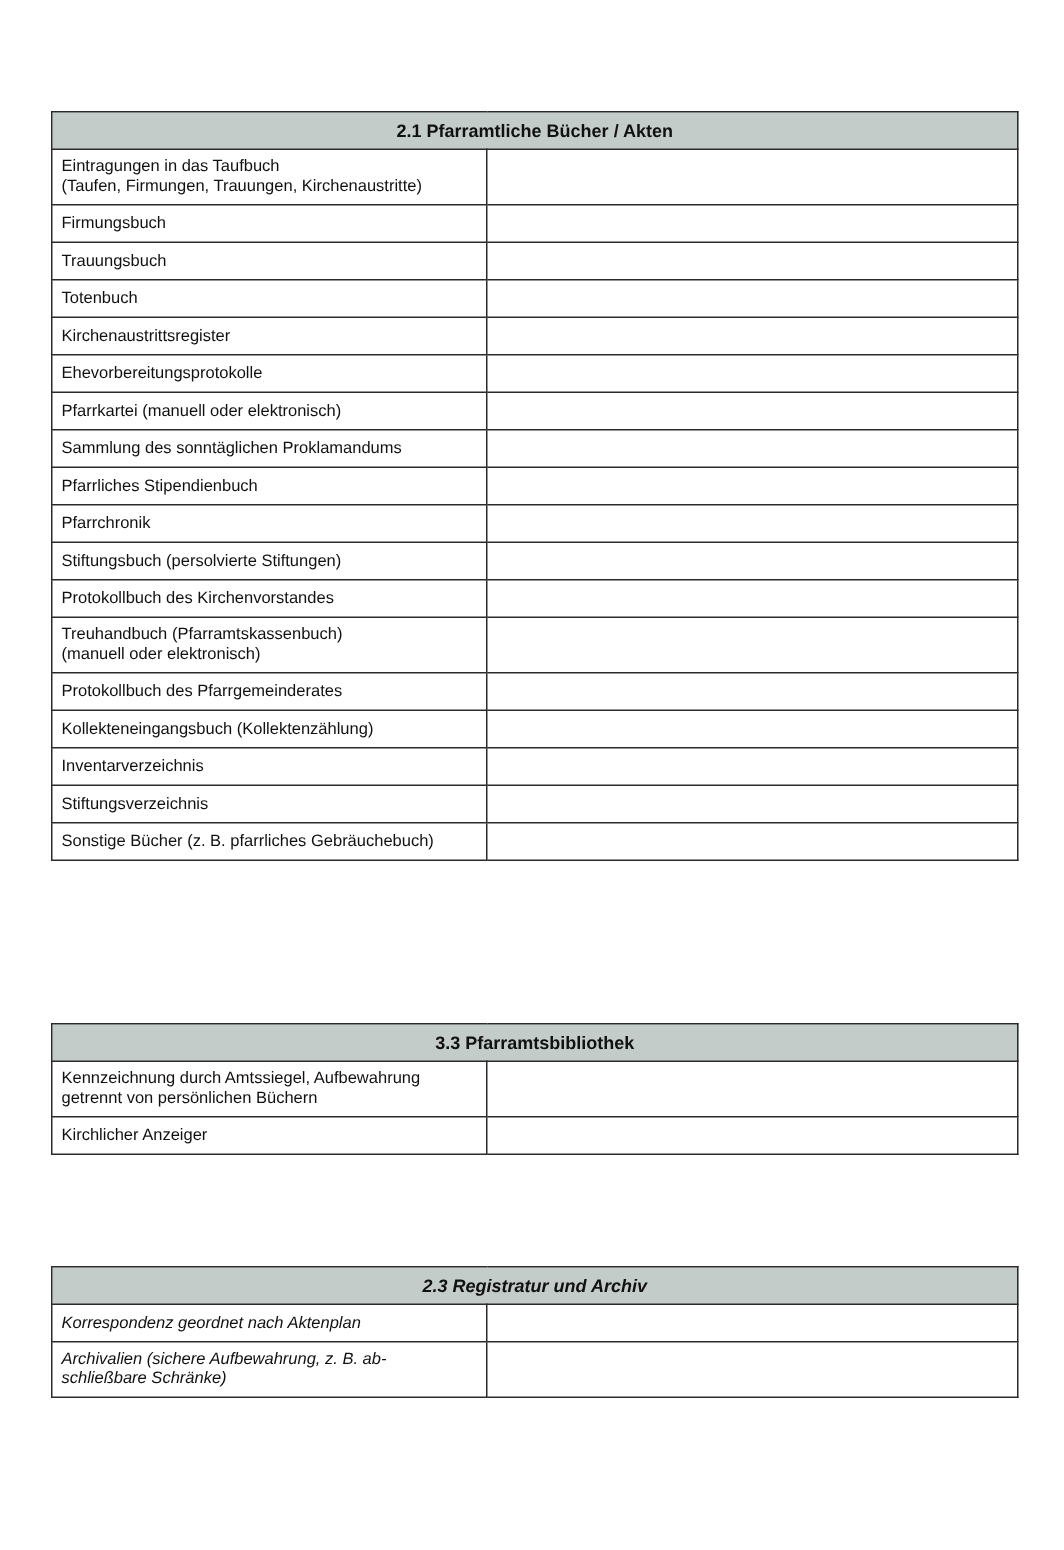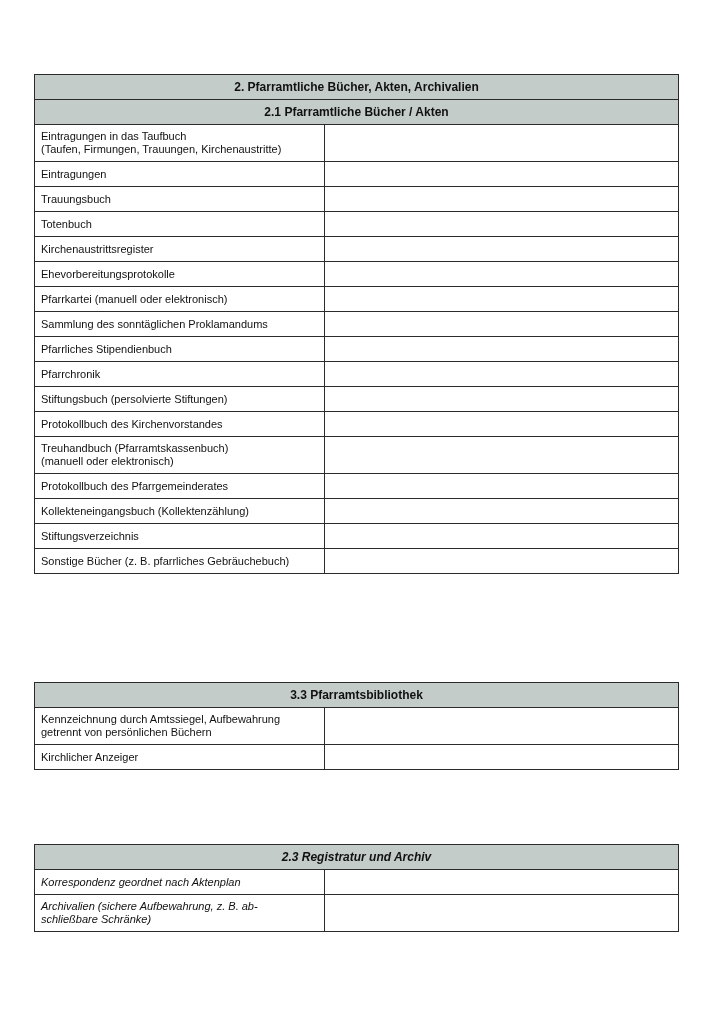--- a/index.html
+++ b/index.html
@@ -38,37 +38,34 @@
 </head>
 <body>
 
 <table class="sec" id="t1">
   <colgroup>
       <col class="c1">
       <col class="c2">
     </colgroup>
   <thead>
     <tr>
-        <th colspan="2">2. Pfarramtliche Bücher, Akten, Archivalien</th>
-      </tr>
-    <tr>
         <th colspan="2">2.1 Pfarramtliche Bücher / Akten</th>
       </tr>
   </thead>
   <tbody>
       <tr>
         <td class="label two">
           <span class="ln">Eintragungen in das Taufbuch</span>
           <span class="ln">(Taufen, Firmungen, Trauungen, Kirchenaustritte)</span>
         </td>
         <td class="value"></td>
       </tr>
       <tr>
         <td class="label">
-          <span class="ln">Eintragungen</span>
+          <span class="ln">Firmungsbuch</span>
         </td>
         <td class="value"></td>
       </tr>
       <tr>
         <td class="label">
           <span class="ln">Trauungsbuch</span>
         </td>
         <td class="value"></td>
       </tr>
       <tr>
@@ -134,20 +131,26 @@
       </tr>
       <tr>
         <td class="label">
           <span class="ln">Protokollbuch des Pfarrgemeinderates</span>
         </td>
         <td class="value"></td>
       </tr>
       <tr>
         <td class="label">
           <span class="ln">Kollekteneingangsbuch (Kollektenzählung)</span>
+        </td>
+        <td class="value"></td>
+      </tr>
+      <tr>
+        <td class="label">
+          <span class="ln">Inventarverzeichnis</span>
         </td>
         <td class="value"></td>
       </tr>
       <tr>
         <td class="label">
           <span class="ln">Stiftungsverzeichnis</span>
         </td>
         <td class="value"></td>
       </tr>
       <tr>

